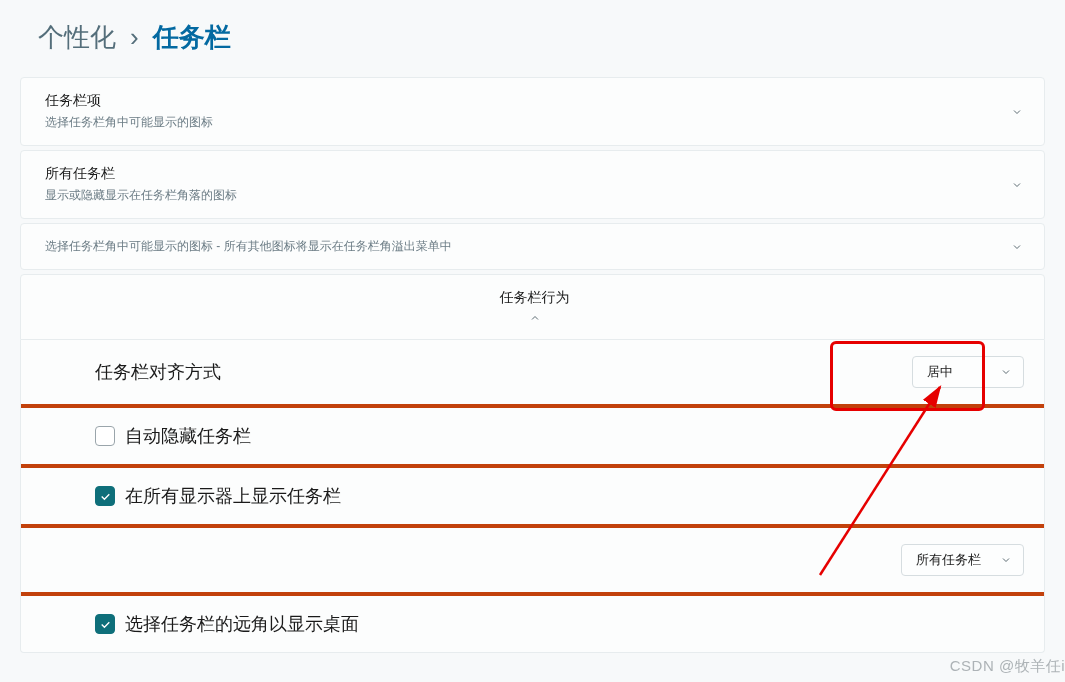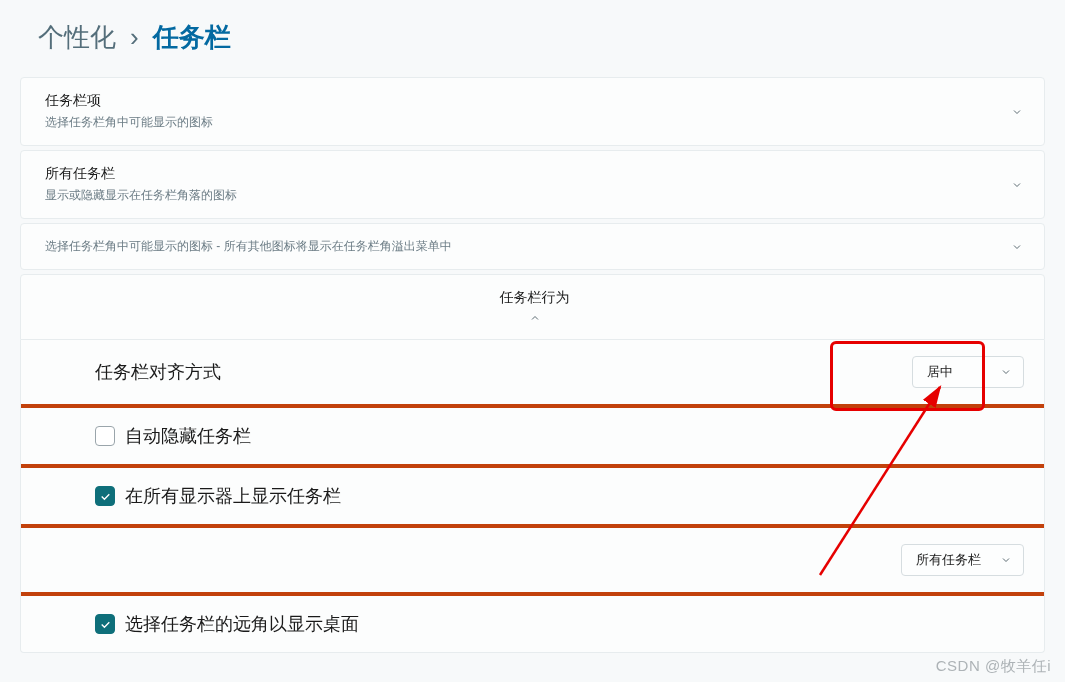--- a/index.html
+++ b/index.html
@@ -106,21 +106,21 @@
   .arrow-svg {
     position: absolute;
     left: 790px;
     top: 375px;
     width: 170px;
     height: 220px;
     pointer-events: none;
   }
   .watermark {
     position: absolute;
-    right: 14px;
+    right: 0;
     bottom: 6px;
     font-size: 15px;
     color: rgba(100,110,115,0.5);
     font-weight: 400;
     letter-spacing: 0.5px;
   }
 </style>
 </head>
 <body>
 

